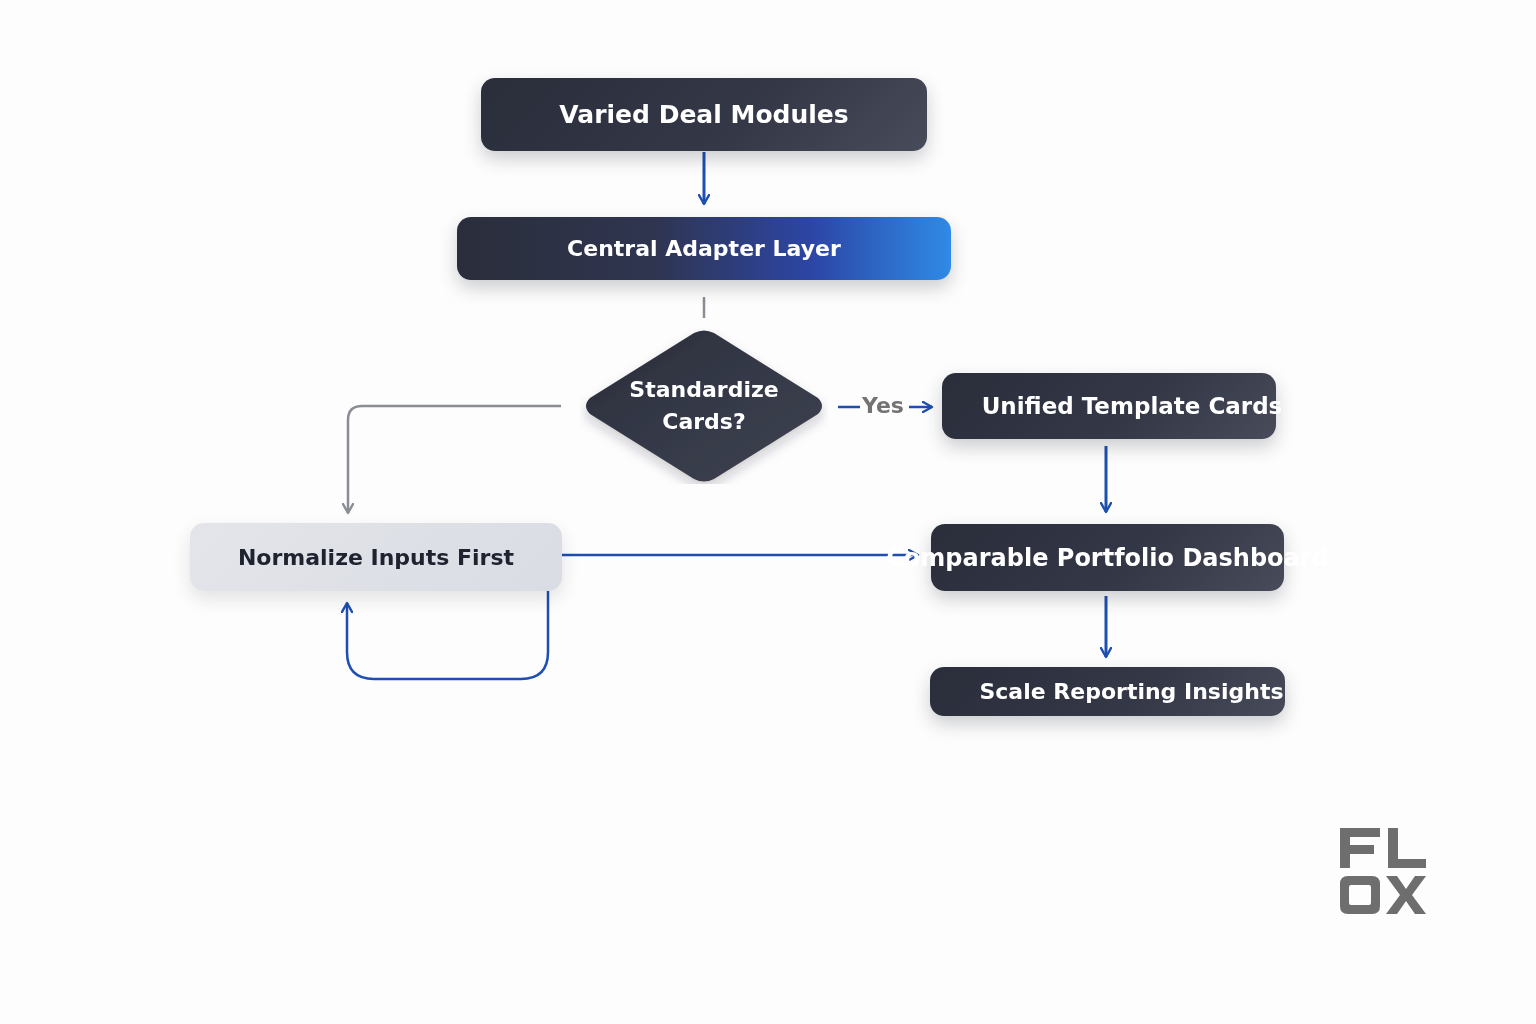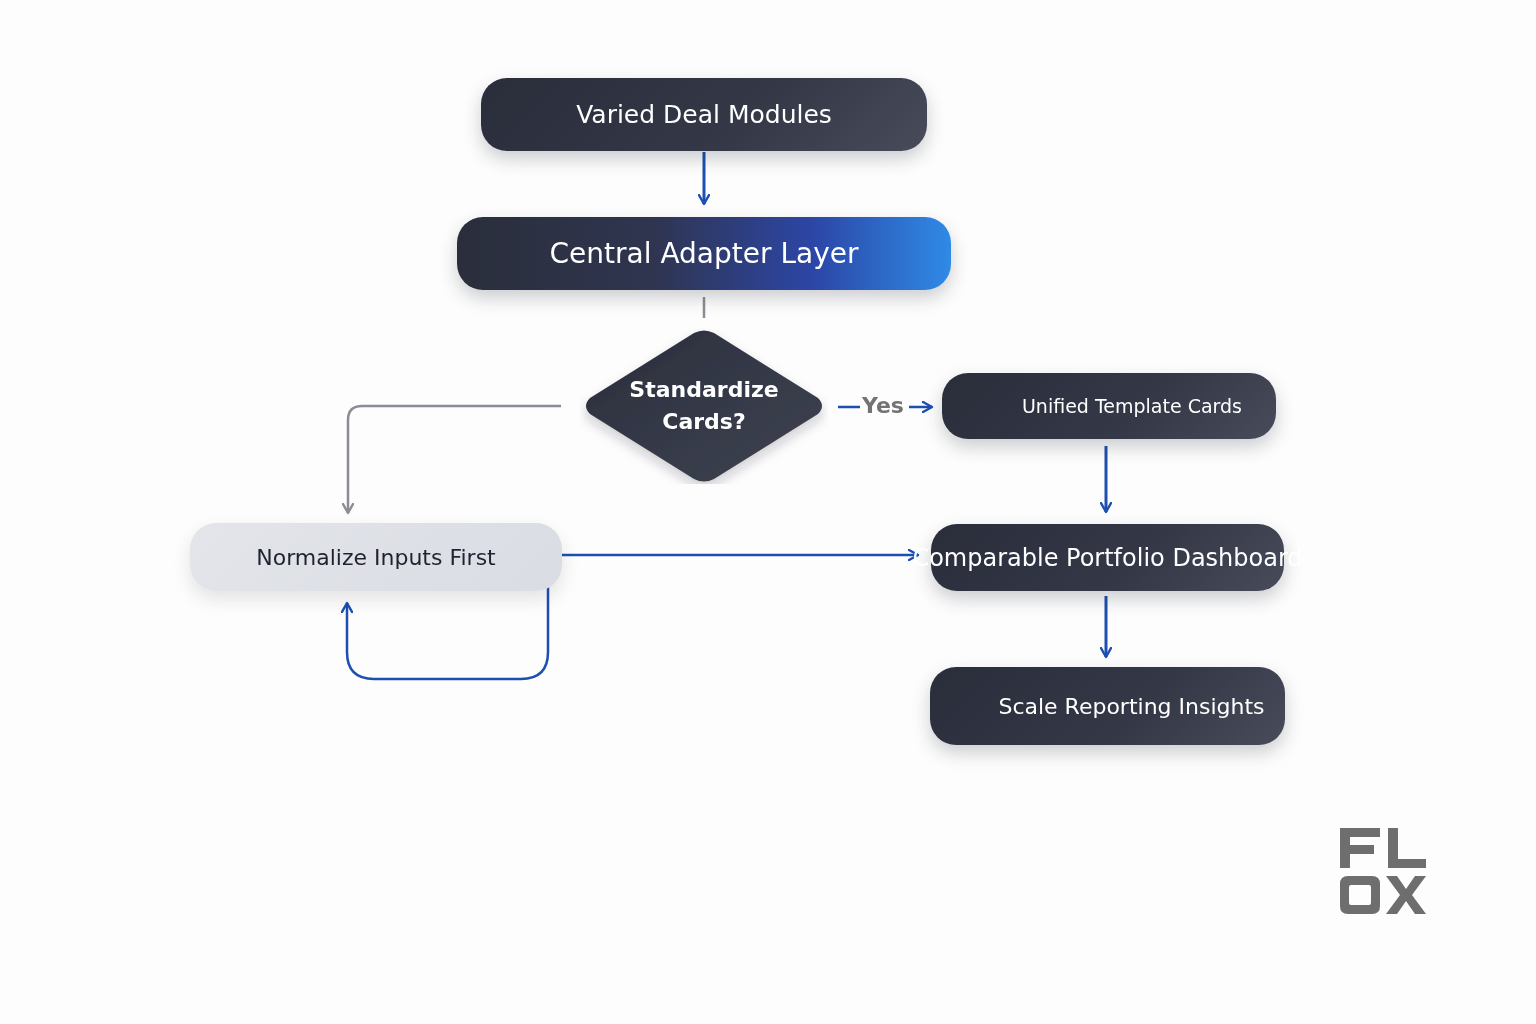--- a/index.html
+++ b/index.html
@@ -4,38 +4,38 @@
   <style>
     html, body { margin: 0; padding: 0; }
     body {
       width: 1536px; height: 1024px; position: relative; overflow: hidden;
       background: #fdfdfd;
       font-family: "DejaVu Sans", sans-serif;
     }
     .node {
       position: absolute; box-sizing: border-box;
       display: flex; align-items: center; justify-content: center;
-      color: #ffffff; font-weight: normal; border-radius: 26px;
+      color: #ffffff; font-weight: bold; border-radius: 14px;
       background: linear-gradient(135deg, #2a2e3b 0%, #343847 60%, #474b5a 100%);
       box-shadow: 0 8px 18px rgba(30, 35, 50, 0.22);
       text-align: center; white-space: nowrap;
     }
     .node.adapter {
       background: linear-gradient(90deg, #2a2e3b 0%, #2f3550 40%, #2c46a6 72%, #2f8ae6 100%);
     }
     .node.light {
       background: linear-gradient(135deg, #e3e5ea 0%, #d9dce3 100%);
       color: #1f2330;
       box-shadow: 0 8px 18px rgba(30, 35, 50, 0.12);
     }
     #n-varied { left: 481px; top: 78px; width: 446px; height: 73px; font-size: 25px; }
-    #n-adapter { left: 457px; top: 217px; width: 494px; height: 73px; font-size: 28px; }
-    #n-unified { left: 942px; top: 373px; width: 334px; height: 66px; font-size: 19px; padding-left: 46px; }
+    #n-adapter { left: 457px; top: 217px; width: 494px; height: 63px; font-size: 22px; }
+    #n-unified { left: 942px; top: 373px; width: 334px; height: 66px; font-size: 23px; padding-left: 46px; }
     #n-dashboard { left: 931px; top: 524px; width: 353px; height: 67px; font-size: 24px; }
-    #n-scale { left: 930px; top: 667px; width: 355px; height: 78px; font-size: 22px; padding-left: 48px; }
+    #n-scale { left: 930px; top: 667px; width: 355px; height: 49px; font-size: 22px; padding-left: 48px; }
     #n-normalize { left: 190px; top: 523px; width: 372px; height: 68px; font-size: 22px; }
 
     #diamond-wrap { position: absolute; left: 580px; top: 328px; width: 248px; height: 156px; }
     #diamond-wrap svg { position: absolute; left: 0; top: 0; }
     #diamond-label {
       position: absolute; left: 0; top: 0; width: 248px; height: 156px;
       display: flex; flex-direction: column; align-items: center; justify-content: center;
       color: #ffffff; font-weight: bold; font-size: 22px; line-height: 32px;
     }
 

